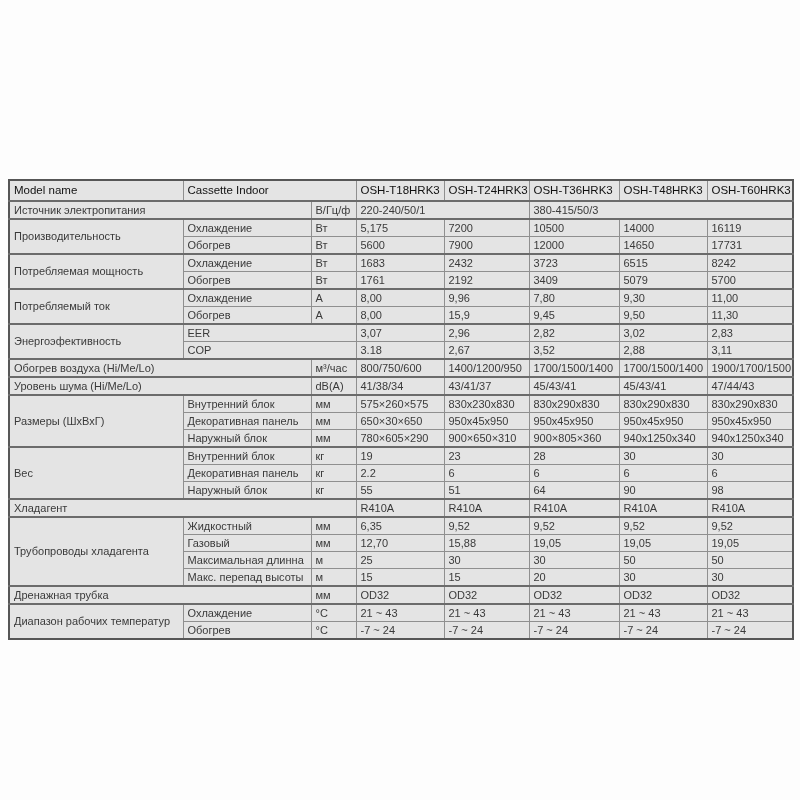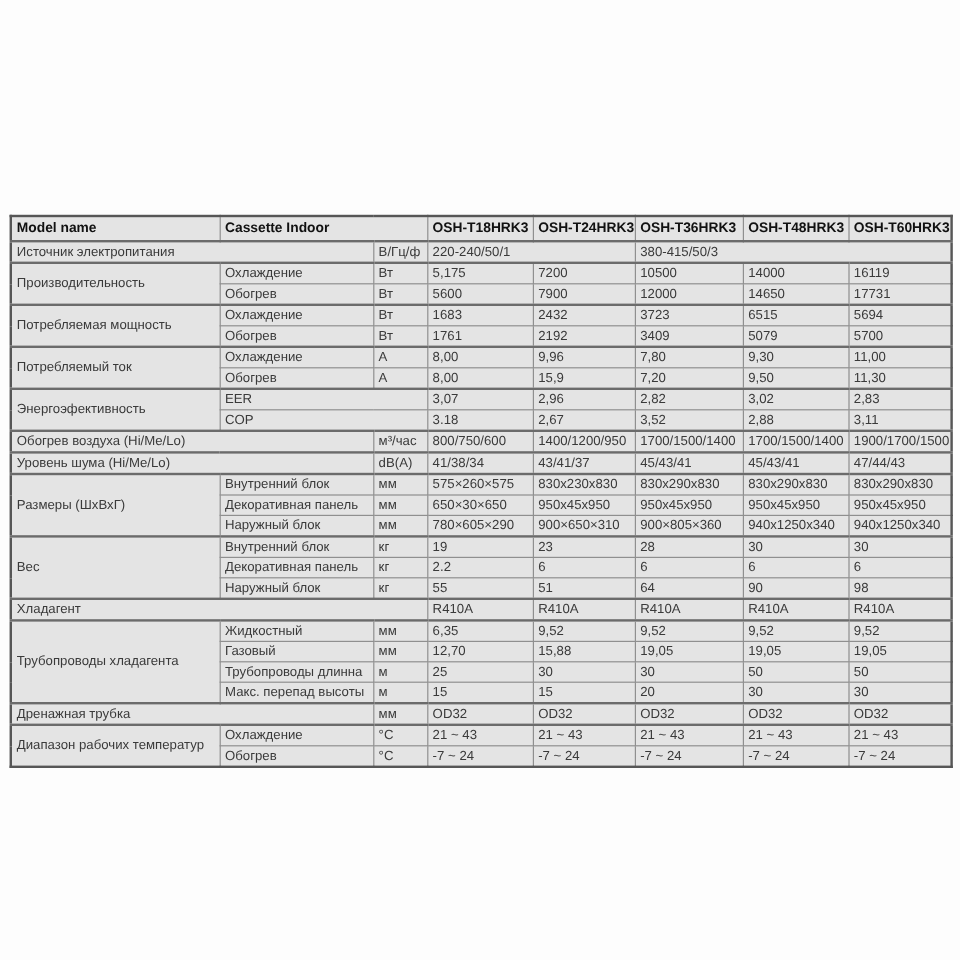--- a/index.html
+++ b/index.html
@@ -34,21 +34,21 @@
     line-height: 13px;
     color: #3a3a3a;
     padding: 1px 4px;
     height: 14px;
     text-align: left;
     vertical-align: middle;
     overflow: hidden;
     white-space: nowrap;
   }
   .spec th {
-    font-weight: bold;
+    font-weight: normal;
     font-size: 11.5px;
     color: #111111;
     height: 17px;
     margin-top: 16px;
   }
   .spec tr.sep > th, .spec tr.sep > td {
     border-top: 2px solid #6b6b6b;
   }
   .spec td.label { color: #3a3a3a; }
 </style>
@@ -103,21 +103,21 @@
           <td class="value">17731</td>
         </tr>
         <tr class="sep">
           <td class="label" rowspan="2">Потребляемая мощность</td>
           <td class="sub">Охлаждение</td>
           <td class="unit">Вт</td>
           <td class="value">1683</td>
           <td class="value">2432</td>
           <td class="value">3723</td>
           <td class="value">6515</td>
-          <td class="value">5694</td>
+          <td class="value">8242</td>
         </tr>
         <tr>
           <td class="sub">Обогрев</td>
           <td class="unit">Вт</td>
           <td class="value">1761</td>
           <td class="value">2192</td>
           <td class="value">3409</td>
           <td class="value">5079</td>
           <td class="value">5700</td>
         </tr>
@@ -129,21 +129,21 @@
           <td class="value">9,96</td>
           <td class="value">7,80</td>
           <td class="value">9,30</td>
           <td class="value">11,00</td>
         </tr>
         <tr>
           <td class="sub">Обогрев</td>
           <td class="unit">А</td>
           <td class="value">8,00</td>
           <td class="value">15,9</td>
-          <td class="value">7,20</td>
+          <td class="value">9,45</td>
           <td class="value">9,50</td>
           <td class="value">11,30</td>
         </tr>
         <tr class="sep">
           <td class="label" rowspan="2">Энергоэфективность</td>
           <td class="sub" colspan="2">EER</td>
           <td class="value">3,07</td>
           <td class="value">2,96</td>
           <td class="value">2,82</td>
           <td class="value">3,02</td>
@@ -252,21 +252,21 @@
         <tr>
           <td class="sub">Газовый</td>
           <td class="unit">мм</td>
           <td class="value">12,70</td>
           <td class="value">15,88</td>
           <td class="value">19,05</td>
           <td class="value">19,05</td>
           <td class="value">19,05</td>
         </tr>
         <tr>
-          <td class="sub">Трубопроводы длинна</td>
+          <td class="sub">Максимальная длинна</td>
           <td class="unit">м</td>
           <td class="value">25</td>
           <td class="value">30</td>
           <td class="value">30</td>
           <td class="value">50</td>
           <td class="value">50</td>
         </tr>
         <tr>
           <td class="sub">Макс. перепад высоты</td>
           <td class="unit">м</td>

